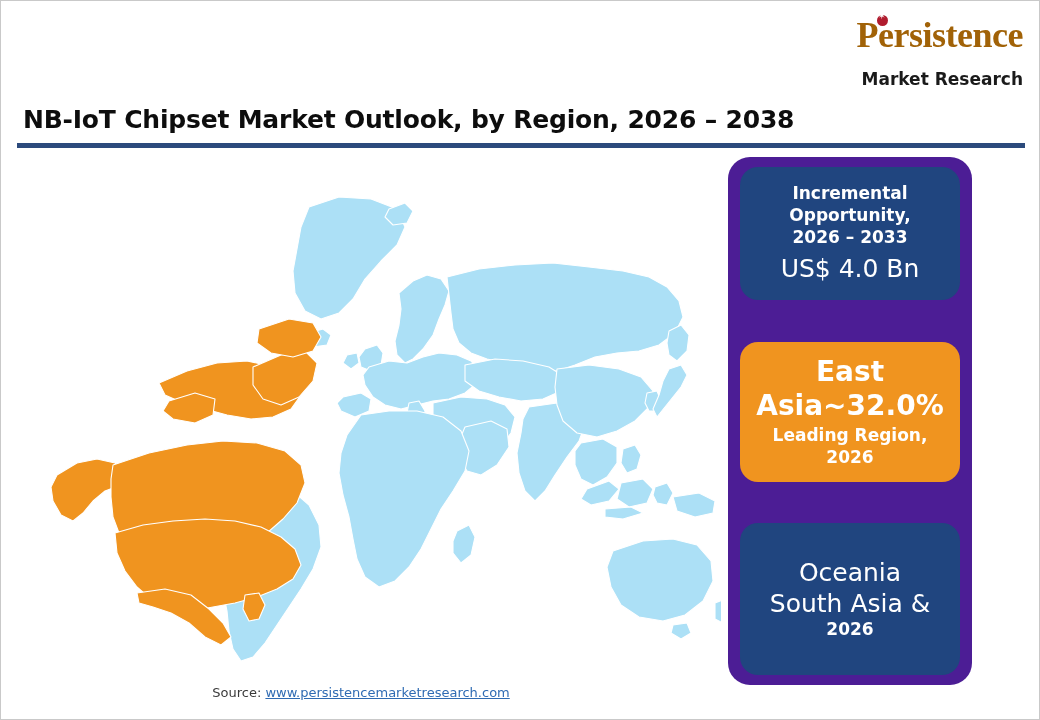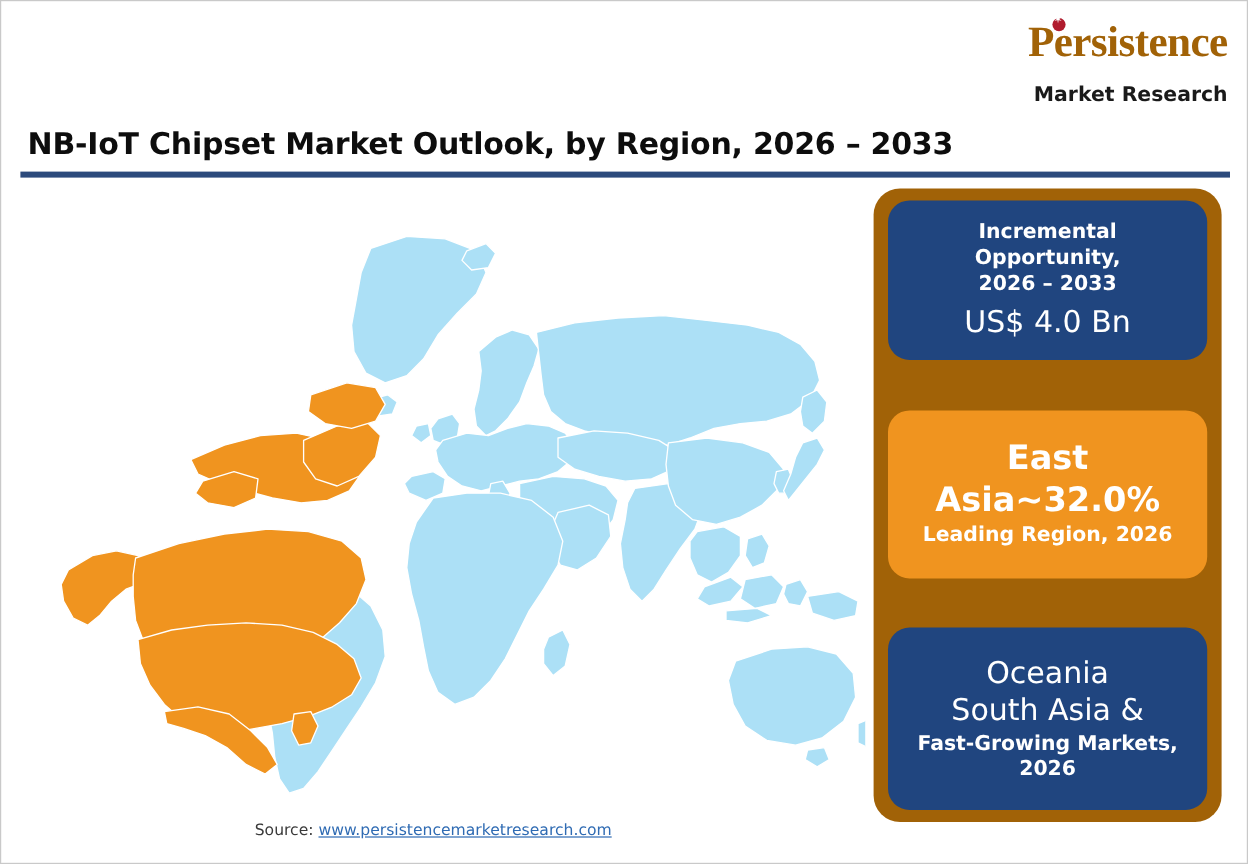--- a/index.html
+++ b/index.html
@@ -101,23 +101,23 @@
     display: block;
     width: 100%;
     height: 100%;
   }
 
   
   #side-panel {
     position: absolute;
     left: 727px;
     top: 156px;
-    width: 290px;
+    width: 244px;
     height: 528px;
-    background: #a16207;
+    background: #4c1d95;
     border-radius: 22px;
     display: flex;
     flex-direction: column;
     justify-content: space-between;
     padding: 10px 12px;
     box-sizing: border-box;
   }
   .card {
     border-radius: 18px;
     display: flex;
@@ -180,21 +180,21 @@
 <body>
 
 <div id="page">
 
   <div id="logo">
     <div id="logo-wordmark">Persistence</div>
     <span id="logo-dot"></span>
     <div id="logo-tagline">Market Research</div>
   </div>
 
-  <div id="title">NB-IoT Chipset Market Outlook, by Region, 2026 – 2033</div>
+  <div id="title">NB-IoT Chipset Market Outlook, by Region, 2026 – 2038</div>
   <div id="title-rule"></div>
 
   <div id="map-wrap">
     <svg id="map-svg" viewBox="0 0 712 520" preserveAspectRatio="xMidYMid meet">
       <g stroke="#ffffff" stroke-width="1.1" stroke-linejoin="round">
 
         <g fill="#ace0f6">
 
           <path d="M300 54 L330 44 L362 46 L388 56 L396 74 L388 92 L372 108 L356 126 L344 146 L330 160 L312 166 L296 158 L286 140 L284 118 L288 96 L292 74 Z"></path>
 
@@ -289,21 +289,20 @@
     </div>
 
     <div class="card card-orange" id="card-leading">
       <div class="card-line-xl">East Asia~32.0%</div>
       <div class="card-line-sub">Leading Region, 2026</div>
     </div>
 
     <div class="card card-navy" id="card-fastgrowing">
       <div class="card-line-lg" style="margin-top:0">Oceania</div>
       <div class="card-line-lg" style="margin-top:0">South Asia &amp;</div>
-      <div class="card-line-sub">Fast-Growing Markets,</div>
       <div class="card-line-sub" style="margin-top:0">2026</div>
     </div>
 
   </div>
 
   <div id="source">
     <span>Source: </span><span id="source-link">www.persistencemarketresearch.com</span>
   </div>
 
 </div>

